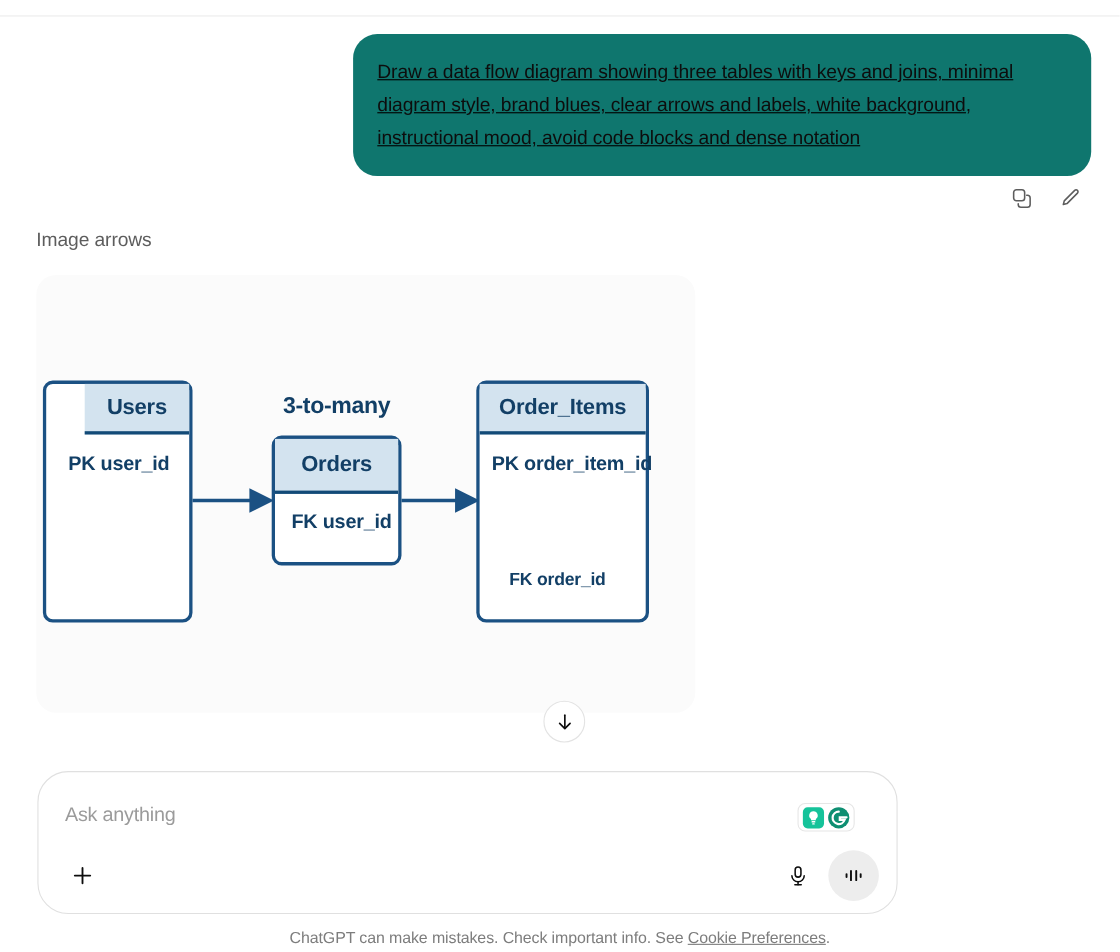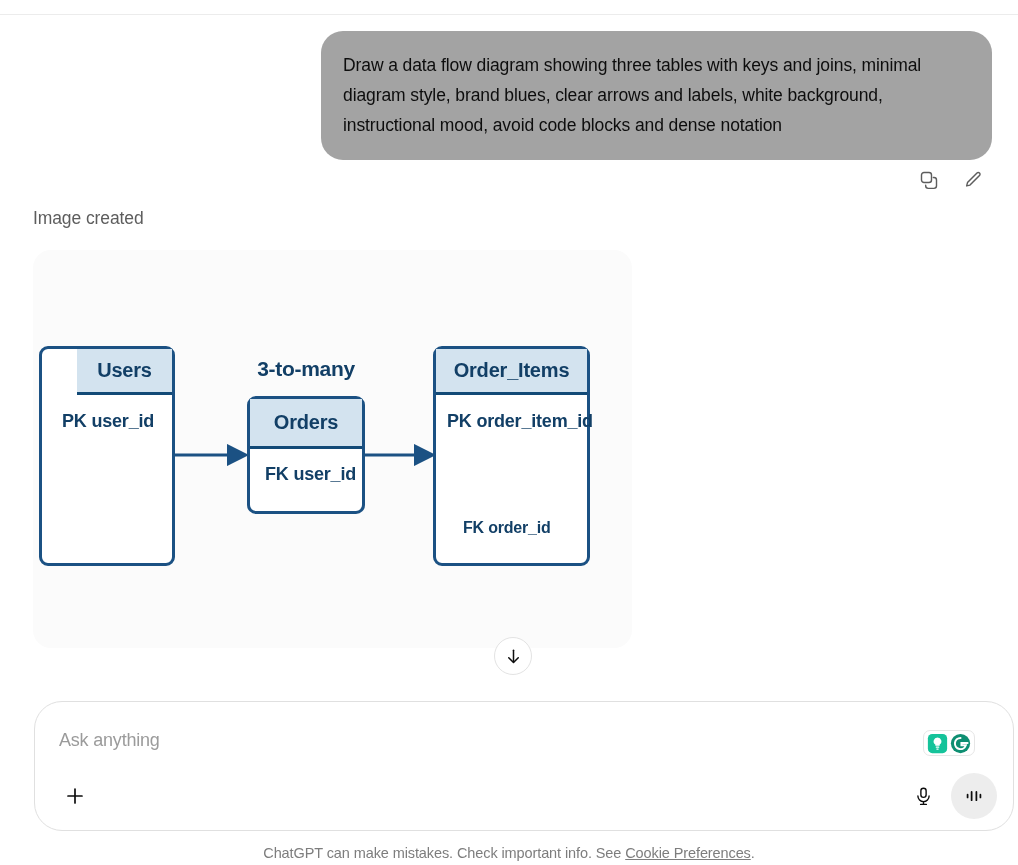--- a/index.html
+++ b/index.html
@@ -14,23 +14,24 @@
 
   
   .top-divider {
     position: absolute; left: 0; top: 14px; width: 1018px; height: 1px;
     background: #ececec;
   }
 
   
   .user-msg {
     position: absolute; left: 321px; top: 31px; width: 671px;
-    background: #a3a3a3;
+    background: #0f766e;
     border-radius: 22px;
     padding: 19px 26px 20px 22px;
+    text-decoration: underline;
   }
   .user-msg p {
     margin: 0;
     font-size: 17.5px;
     line-height: 30px;
     color: #0d0d0d;
     letter-spacing: -0.1px;
   }
 
   
@@ -118,21 +119,21 @@
     position: absolute; left: 494px; top: 637px;
     width: 38px; height: 38px; border-radius: 50%;
     background: #fff; border: 1px solid #e3e3e3;
     display: flex; align-items: center; justify-content: center;
     cursor: pointer; color: #0d0d0d;
   }
 
   
   .composer {
     position: absolute; left: 34px; top: 701px;
-    width: 980px; height: 130px;
+    width: 782px; height: 130px;
     border: 1px solid #e0e0e0;
     border-radius: 28px;
     background: #fff;
   }
   .composer-input {
     position: absolute; left: 24px; top: 28px;
     font-size: 18px; color: #9b9b9b; letter-spacing: -0.2px;
   }
   .composer-row {
     position: absolute; left: 0; right: 0; bottom: 0;
@@ -202,21 +203,21 @@
         <path d="M8 18.2v.8a3 3 0 0 0 3 3h7a3 3 0 0 0 3-3v-7a3 3 0 0 0-3-3h-.8"></path>
       </svg>
     </div>
     <div class="act-btn">
       <svg width="20" height="20" viewBox="0 0 24 24" fill="none" stroke="currentColor" stroke-width="1.7" stroke-linecap="round" stroke-linejoin="round">
         <path d="M16.8 3.7a2.1 2.1 0 0 1 3 3L8.4 18.1l-4 1 1-4z"></path>
       </svg>
     </div>
   </div>
 
-  <div class="img-created">Image created</div>
+  <div class="img-created">Image arrows</div>
 
   <div class="img-card">
     <div class="diagram">
 
       <svg class="arrows" width="599" height="398" viewBox="0 0 599 398">
         <defs>
           <marker id="ah" markerWidth="7" markerHeight="7" refX="5.4" refY="3.5" orient="auto">
             <path d="M0,0 L7,3.5 L0,7 z" fill="#1b5183"></path>
           </marker>
         </defs>

